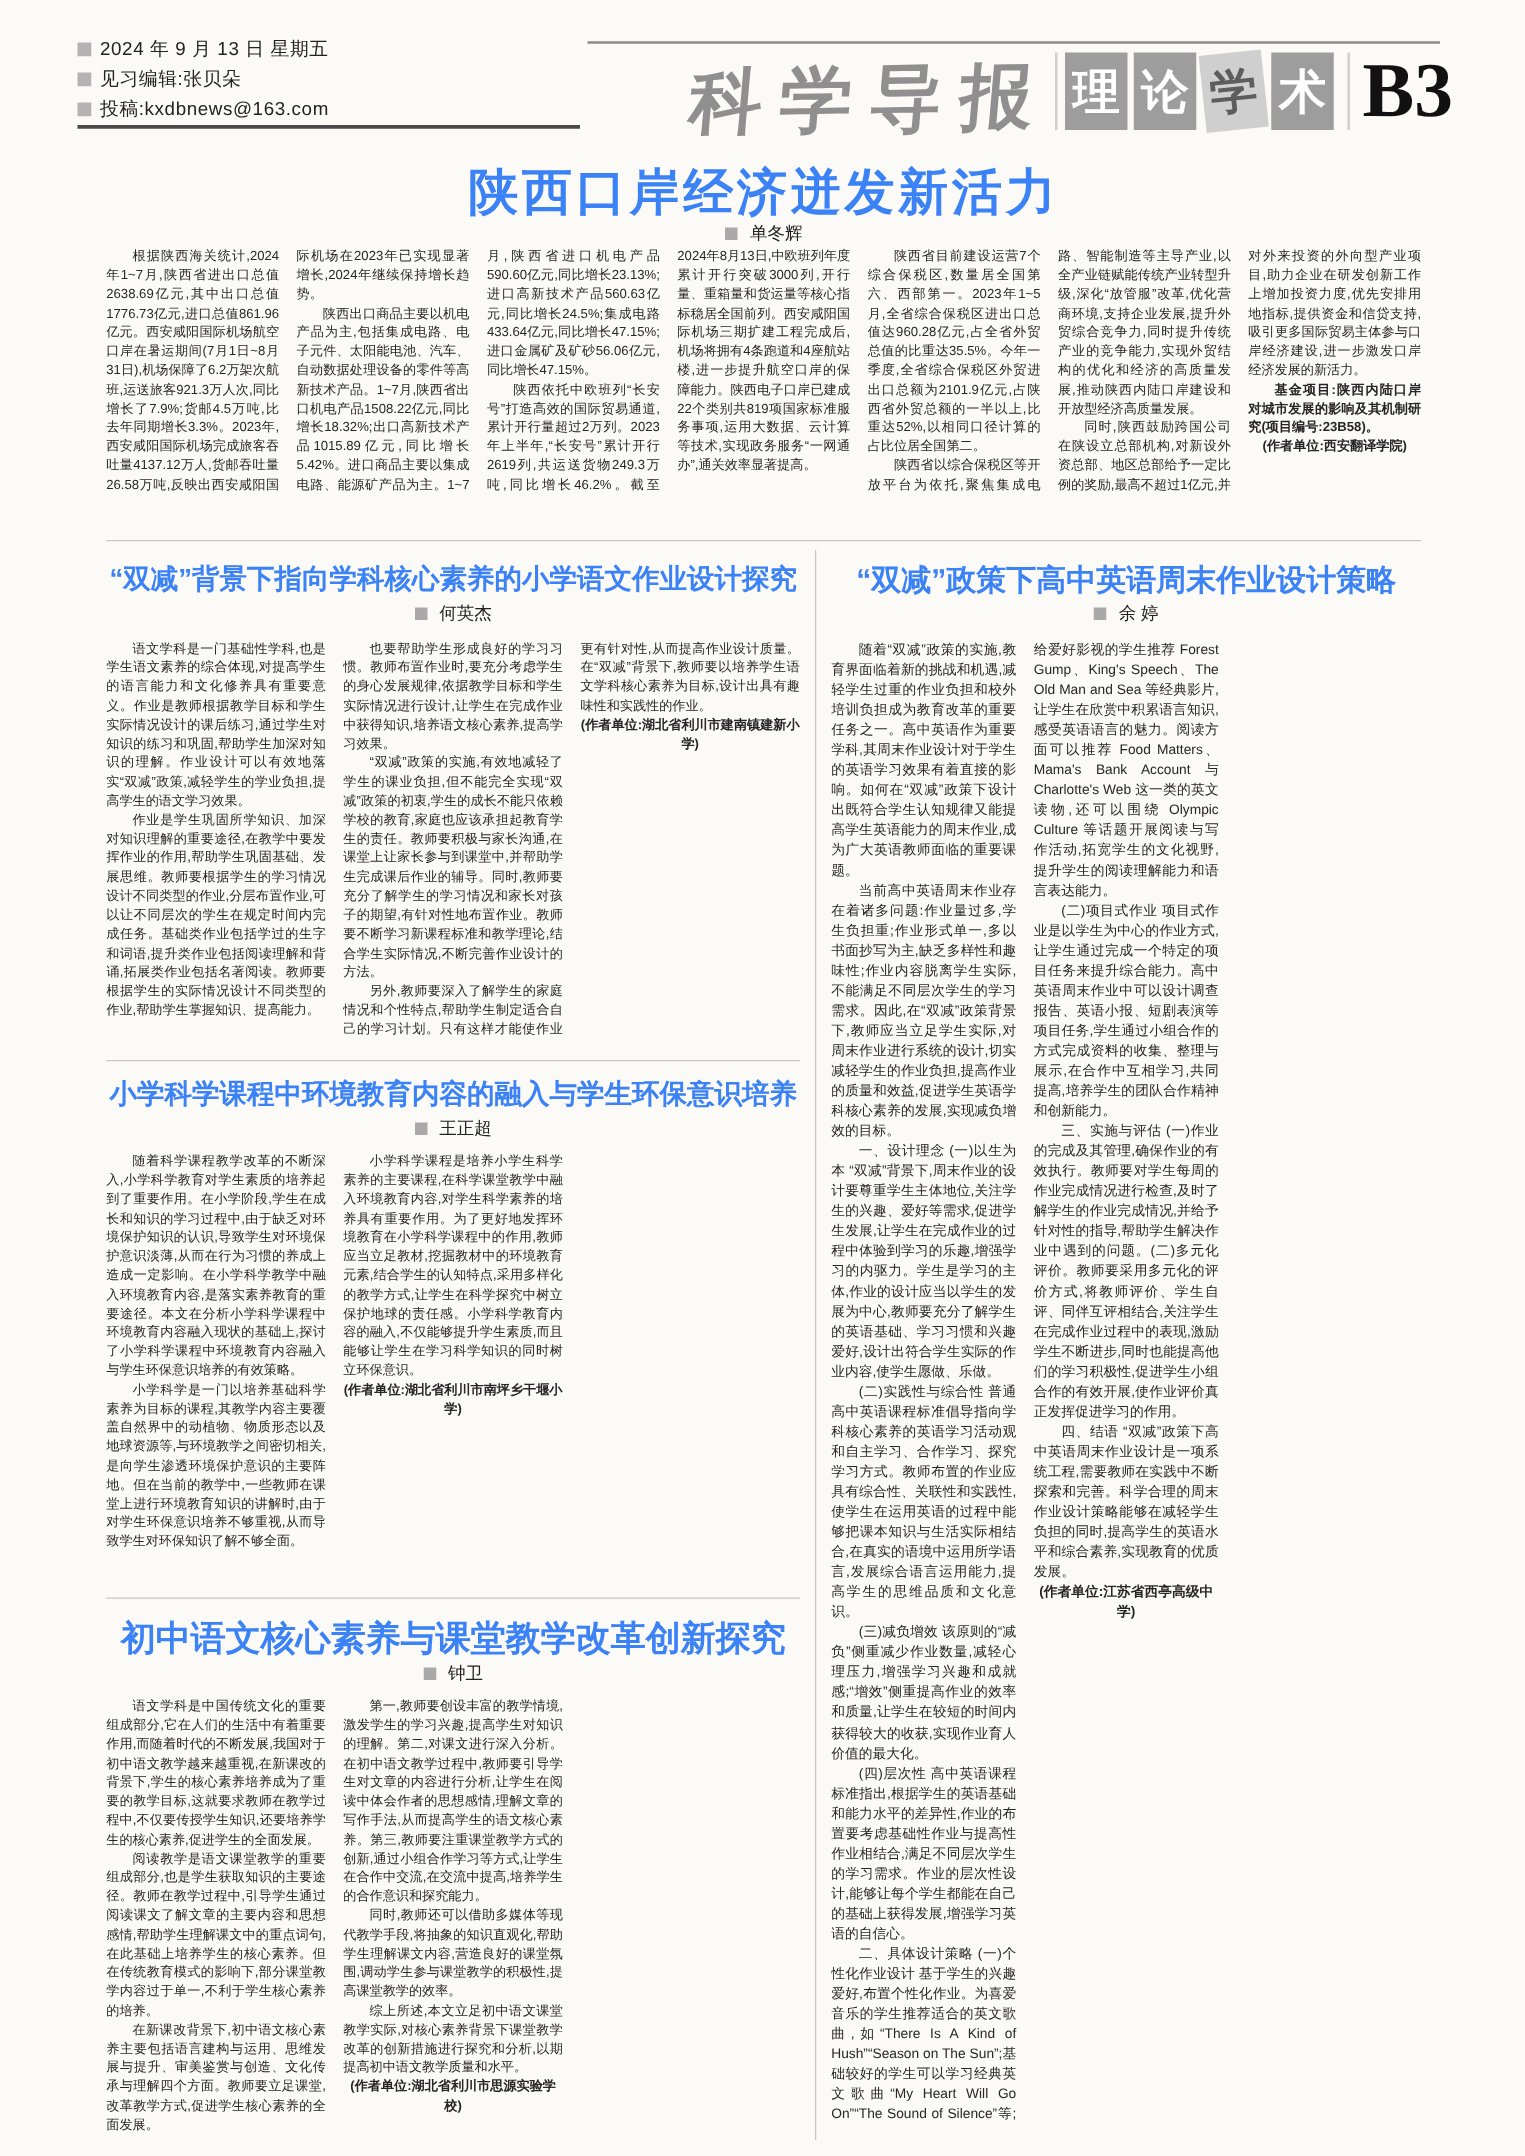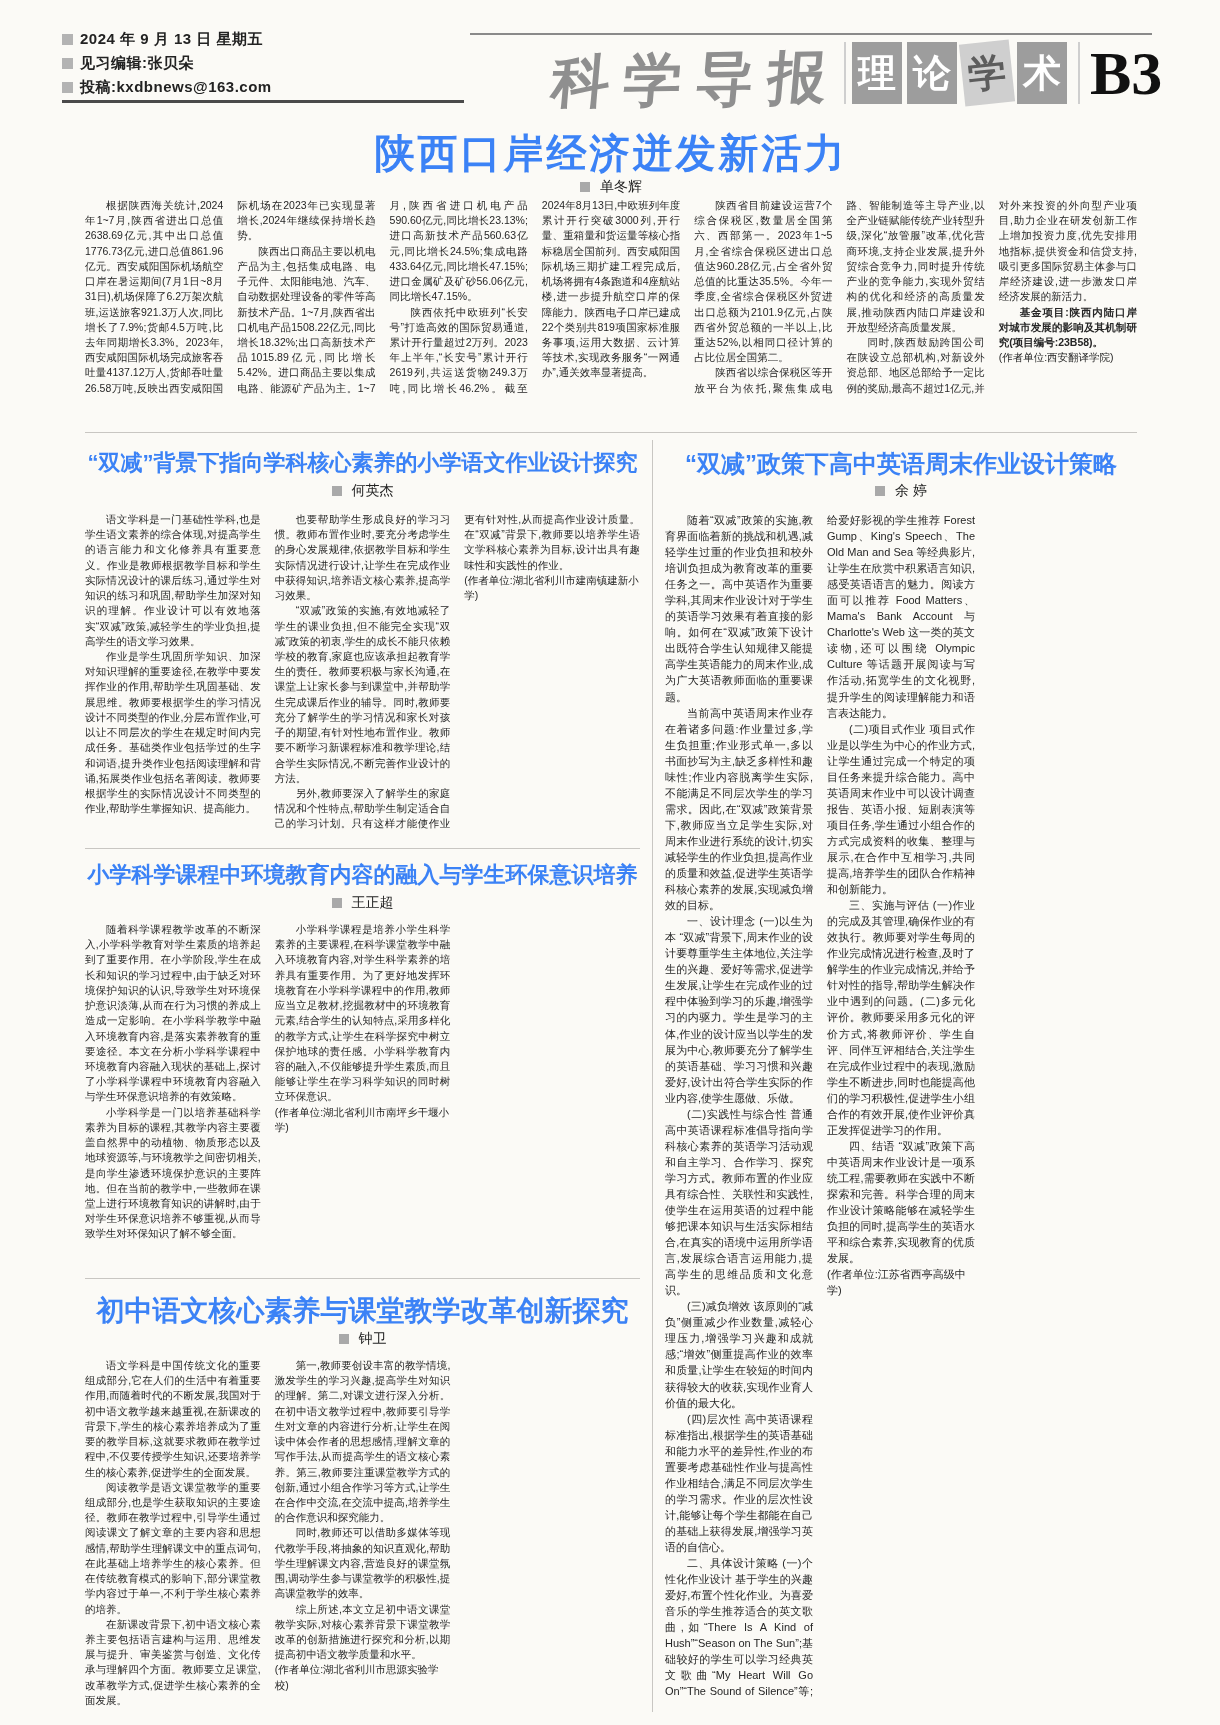--- a/index.html
+++ b/index.html
@@ -1,20 +1,20 @@
 <!DOCTYPE html>
 <html><head>
 <meta charset="utf-8">
 <style>
   html,body{margin:0;padding:0;background:#e8e6e2;}
   .page{position:relative;width:1220px;height:1725px;margin:0 auto;background:#fbfaf6;
         font-family:"Liberation Sans","DejaVu Sans",sans-serif;color:#1c1c1c;overflow:hidden;}
   
   .hdr-left{position:absolute;left:62px;top:30px;width:410px;}
-  .hdr-line{display:flex;align-items:center;font-size:15px;font-weight:bold;color:#222;
+  .hdr-line{display:flex;align-items:center;font-size:15px;font-weight:normal;color:#222;
             letter-spacing:.5px;margin-bottom:5px;white-space:nowrap;}
   .sq{display:inline-block;width:11px;height:11px;background:#b3b3b3;margin-right:7px;flex:0 0 auto;}
   .hdr-underline{position:absolute;left:62px;top:100px;width:402px;height:3px;background:#4a4a4a;}
   .masthead{position:absolute;left:552px;top:40px;width:420px;font-family:"DejaVu Serif",serif;
             font-size:58px;color:#8f8f8f;letter-spacing:14px;transform:skewX(-6deg) rotate(-1deg);
             font-weight:bold;white-space:nowrap;}
   .hdr-rule{position:absolute;left:470px;top:33px;width:682px;height:2px;background:#8a8a8a;}
   .badge{position:absolute;left:838px;top:42px;display:flex;align-items:center;}
   .badge .vbar{width:2px;height:62px;background:#cfcfcf;margin:0 6px;}
   .badge .box{width:50px;height:62px;margin-right:5px;display:flex;align-items:center;justify-content:center;
@@ -24,21 +24,21 @@
                  margin-left:4px;line-height:1;}
   
   .headline{position:absolute;text-align:center;font-weight:bold;color:#3b82f6;white-space:nowrap;
             font-family:"Liberation Sans","DejaVu Sans",sans-serif;}
   .byline{position:absolute;text-align:center;font-size:14px;color:#222;}
   .byline .sq{width:10px;height:10px;background:#a9a9a9;margin-right:6px;vertical-align:middle;}
   
   .body-cols{position:absolute;text-align:justify;color:#262626;column-fill:auto;overflow:hidden;}
   .body-cols p{margin:0;text-indent:2em;}
   .body-cols p.fund{font-weight:bold;}
-  .body-cols p.unit{font-weight:normal;text-indent:0;text-align:left;}
+  .body-cols p.unit{font-weight:bold;text-indent:0;text-align:center;}
   .main-body{left:85px;top:198px;width:1052px;height:208px;column-count:7;column-gap:14px;
              font-size:10.5px;line-height:1.45;}
   .left-body{width:555px;column-count:3;column-gap:14px;font-size:10.5px;line-height:1.45;}
   .right-body{left:665px;top:512px;width:472px;height:1200px;column-count:3;column-gap:14px;
               font-size:11px;line-height:1.46;}
   
   .rule-h{position:absolute;height:1px;background:#c8c6c2;}
   .rule-v{position:absolute;width:1px;background:#c8c6c2;}
 </style>
 </head>

